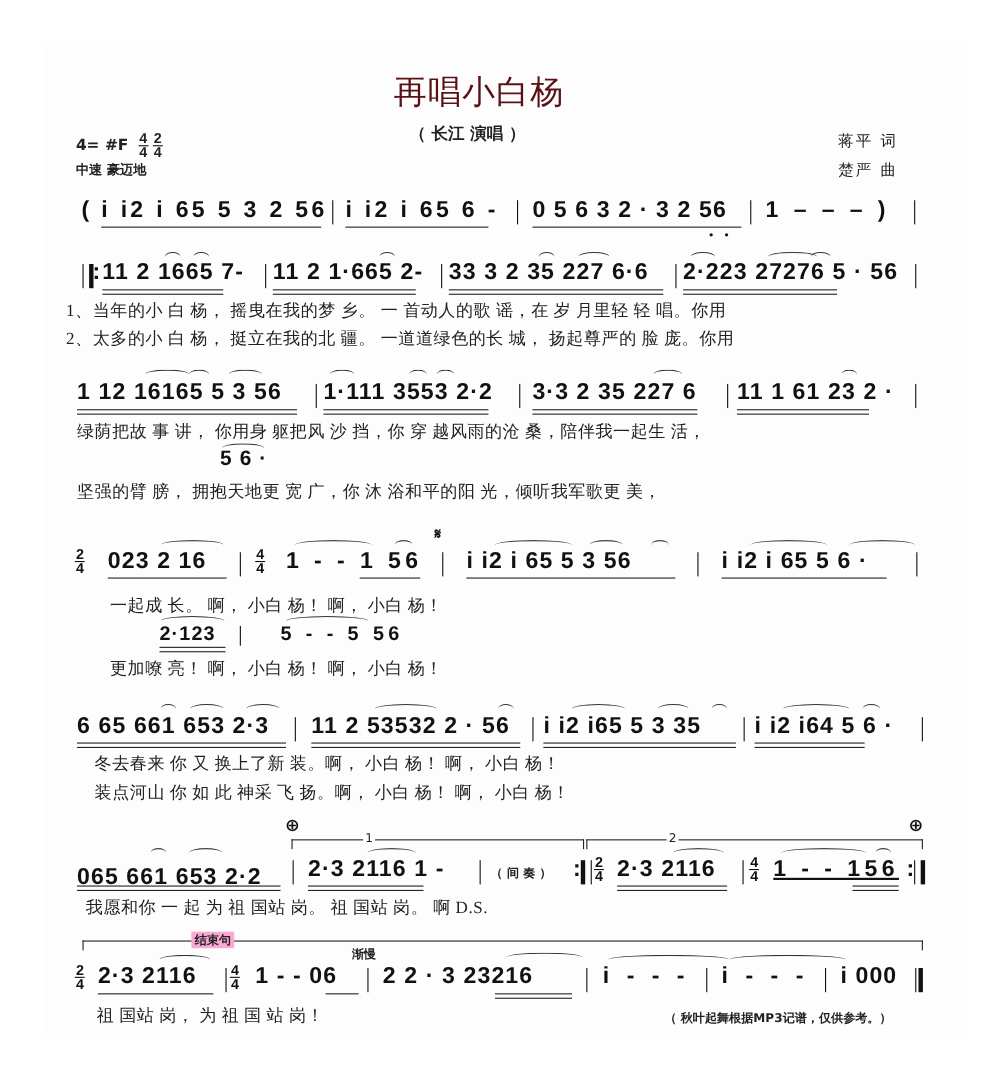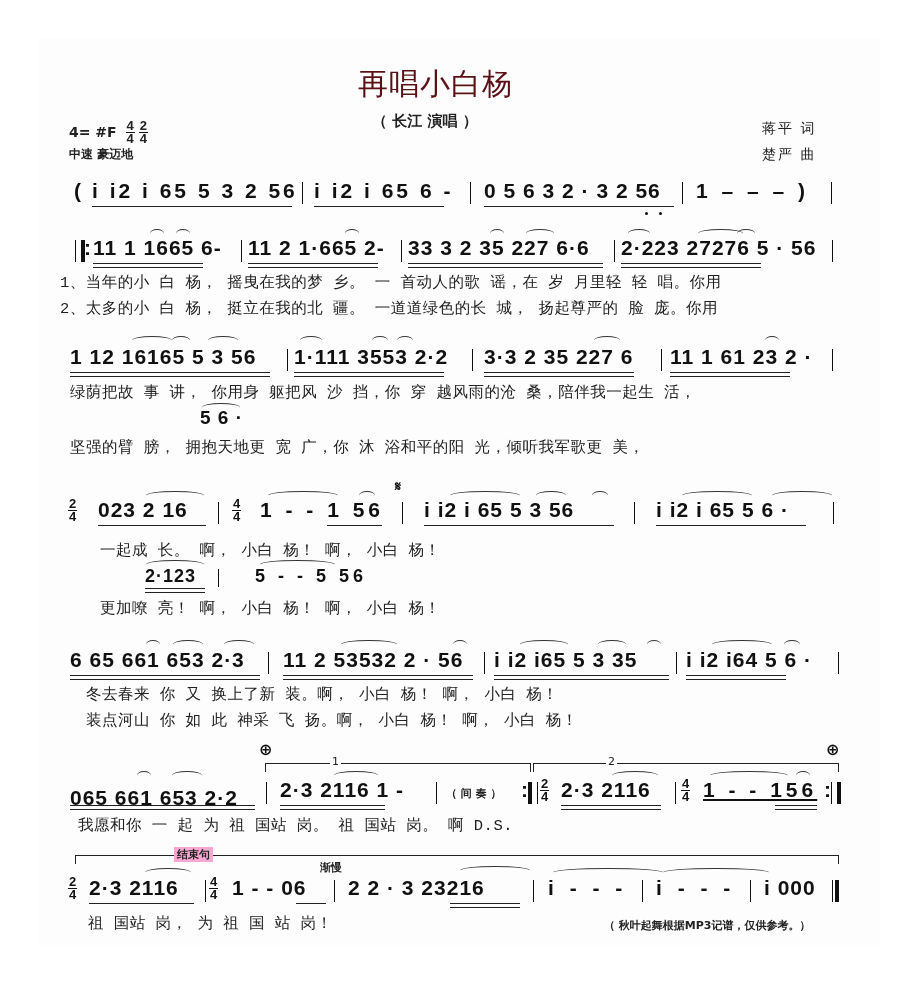--- a/index.html
+++ b/index.html
@@ -8,21 +8,21 @@
   .paper { position:absolute; left:38px; top:38px; width:842px; height:907px; background:#fdfdfd; }
   .abs { position:absolute; white-space:nowrap; }
 
   .title { font-family:"DejaVu Sans", sans-serif; font-size:30px; color:#5a1014; letter-spacing:1px; }
   .performer { font-size:15px; font-weight:bold; color:#222; }
   .meta { font-size:14px; font-weight:bold; color:#222; }
   .meta-s { font-size:12px; font-weight:bold; color:#222; }
   .credit { font-family:"DejaVu Serif", serif; font-size:14px; color:#222; letter-spacing:2px; }
 
   .notes { font-family:"Liberation Sans", sans-serif; font-weight:bold; font-size:21px; letter-spacing:1px; color:#111; }
-  .lyric { font-family:Liberation Mono, monospace; font-size:15.5px; color:#222; letter-spacing:0.5px;text-align:center; }
+  .lyric { font-family:Liberation Serif, serif; font-size:15.5px; color:#222; letter-spacing:0.5px;text-align:center; }
   .small { font-family:"DejaVu Sans", sans-serif; font-size:11px; font-weight:bold; color:#222; }
 
   .frac { display:inline-block; vertical-align:middle; text-align:center; font-family:"Liberation Sans", sans-serif;
           font-weight:bold; font-size:13px; line-height:12px; margin-right:4px; }
   .frac span { display:block; }
   .frac .num { border-bottom:1.5px solid #111; padding:0 1px; }
 
   .uline { position:absolute; height:0; border-top:1.5px solid #222; }
   .dline { position:absolute; height:3px; border-top:1.5px solid #222; border-bottom:1.5px solid #222; }
   .barline { position:absolute; width:0; border-left:1.6px solid #111; }
@@ -68,21 +68,21 @@
   <div class="uline" style="left:92px; top:206px; width:200px;"></div>
   <div class="uline" style="left:314px; top:206px; width:130px;"></div>
   <div class="uline" style="left:484px; top:206px; width:190px;"></div>
   <div class="dot" style="left:645px; top:212px;"></div>
   <div class="dot" style="left:659px; top:212px;"></div>
 </div>
 
 <div>
   <div class="dbar" style="left:75px; top:240px; height:22px;"></div>
   <div class="abs notes" style="left:84px; top:236px;">:</div>
-  <div class="abs notes" style="left:93px; top:236px;">11 1 1665 6-</div>
+  <div class="abs notes" style="left:93px; top:236px;">11 2 1665 7-</div>
   <div class="barline" style="left:241px; top:240px; height:22px;"></div>
   <div class="abs notes" style="left:248px; top:236px;">11 2 1·665 2-</div>
   <div class="barline" style="left:401px; top:240px; height:22px;"></div>
   <div class="abs notes" style="left:408px; top:236px;text-align:right;">33 3 2 35 227 6·6</div>
   <div class="barline" style="left:614px; top:240px; height:22px;"></div>
   <div class="abs notes" style="left:621px; top:236px;">2·223 27276 5 · 56</div>
   <div class="barline" style="left:832px; top:240px; height:22px;"></div>
   <div class="dline" style="left:93px; top:263px; width:110px;"></div>
   <div class="dline" style="left:248px; top:263px; width:130px;"></div>
   <div class="dline" style="left:408px; top:263px; width:195px;"></div>

